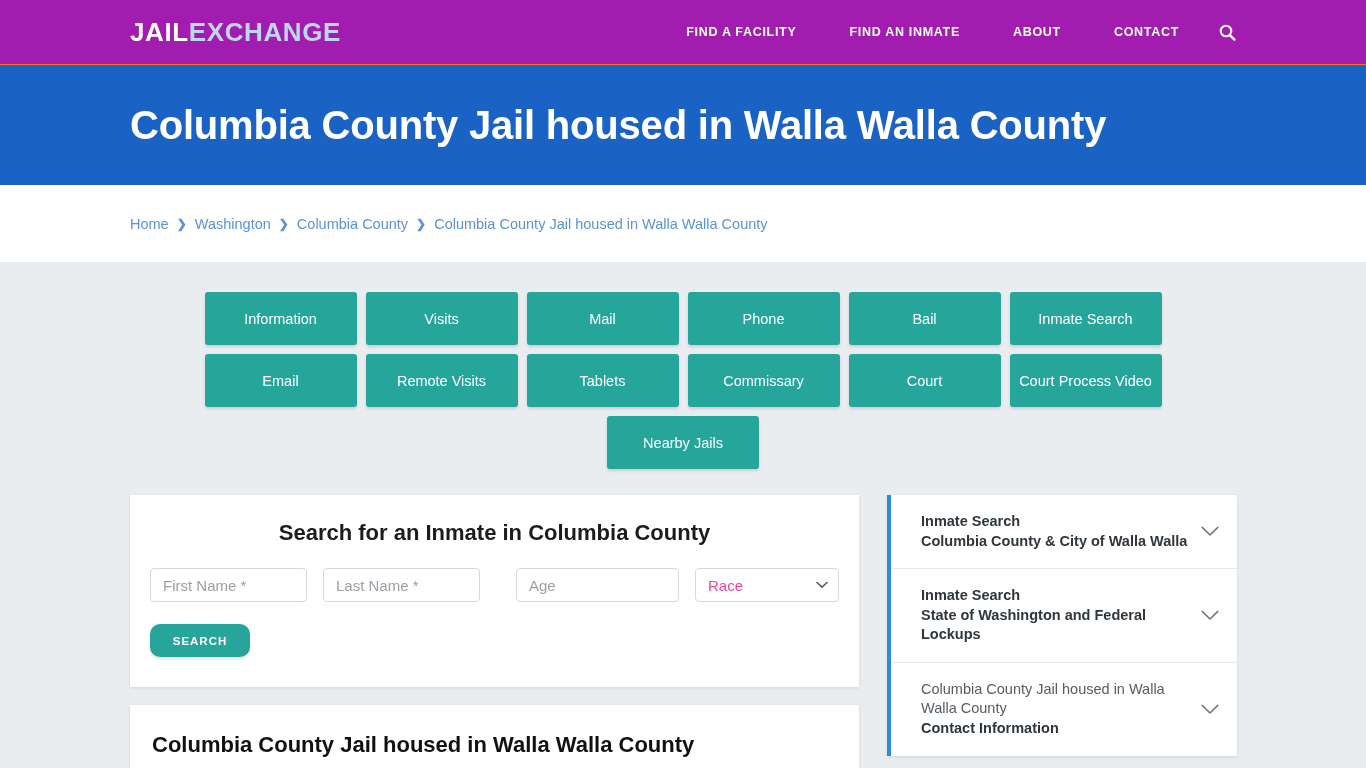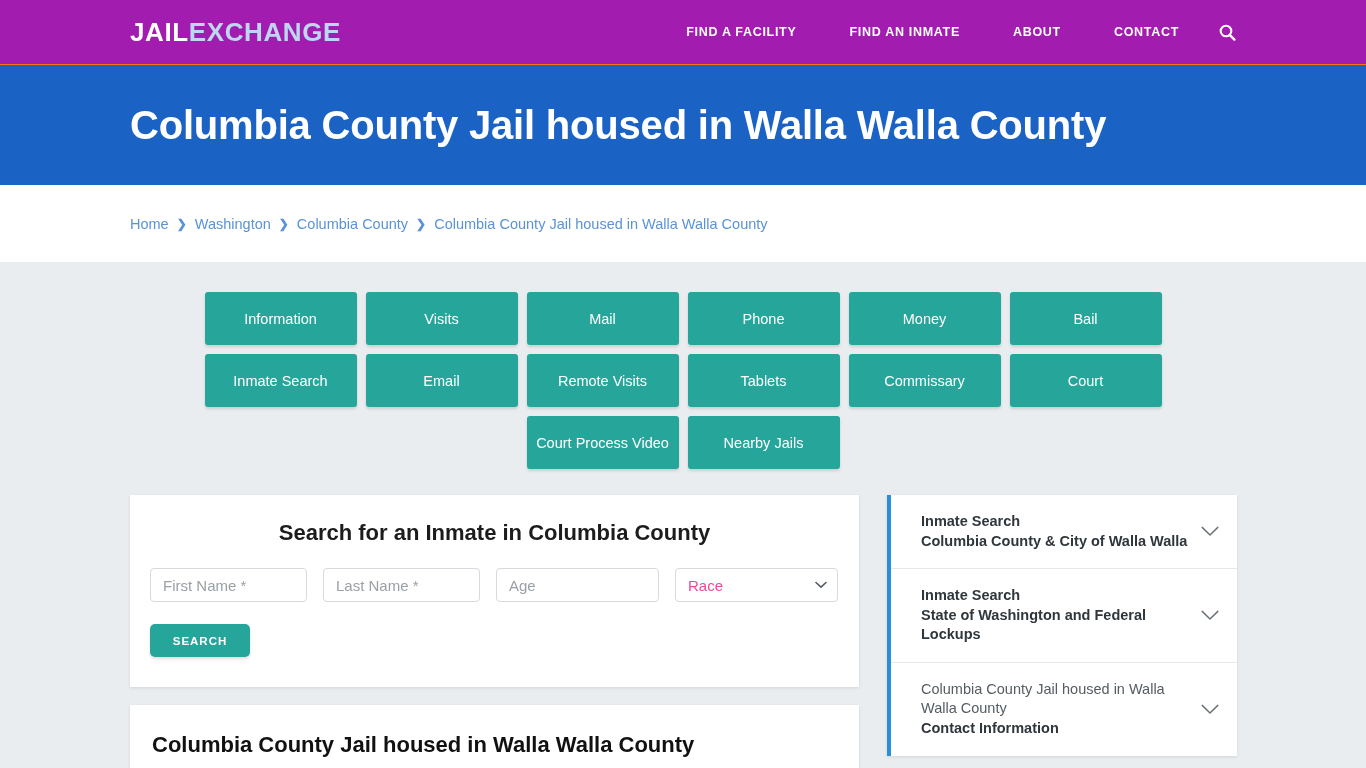--- a/index.html
+++ b/index.html
@@ -181,21 +181,21 @@
     padding: 0 12px;
     font-size: 15px;
     font-family: inherit;
     color: #555;
     background: #fff;
     outline: none;
   }
   .field::placeholder { color: #9aa0a6; }
   .f-first { width: 157px; }
   .f-last  { width: 157px; }
-  .f-age   { width: 163px; }
+  .f-age   { width: 163px; margin-left: 20px; }
 
   .select-wrap { position: relative; width: 163px; }
   .select-wrap select {
     width: 100%;
     height: 34px;
     border: 1px solid #d6d9dd;
     border-radius: 4px;
     padding: 0 28px 0 12px;
     font-size: 15px;
     font-family: inherit;
@@ -215,21 +215,21 @@
     display: block;
   }
 
   .search-submit {
     margin-top: 22px;
     width: 100px;
     height: 33px;
     background: #26a69a;
     color: #ffffff;
     border: none;
-    border-radius: 5px;
+    border-radius: 10px;
     font-size: 11.5px;
     font-weight: bold;
     letter-spacing: 1px;
     font-family: inherit;
     cursor: pointer;
     box-shadow: 0 2px 3px rgba(0,0,0,0.13);
   }
 
   .info-card {
     margin-top: 18px;
@@ -304,21 +304,20 @@
     </nav>
   </div>
 
   <main class="content">
 
     <div class="tab-grid">
       <button class="tab-btn">Information</button>
       <button class="tab-btn">Visits</button>
       <button class="tab-btn">Mail</button>
       <button class="tab-btn">Phone</button>
-      <button class="tab-btn">Money</button>
       <button class="tab-btn">Bail</button>
       <button class="tab-btn">Inmate Search</button>
       <button class="tab-btn">Email</button>
       <button class="tab-btn">Remote Visits</button>
       <button class="tab-btn">Tablets</button>
       <button class="tab-btn">Commissary</button>
       <button class="tab-btn">Court</button>
       <button class="tab-btn">Court Process Video</button>
       <button class="tab-btn">Nearby Jails</button>
     </div>

